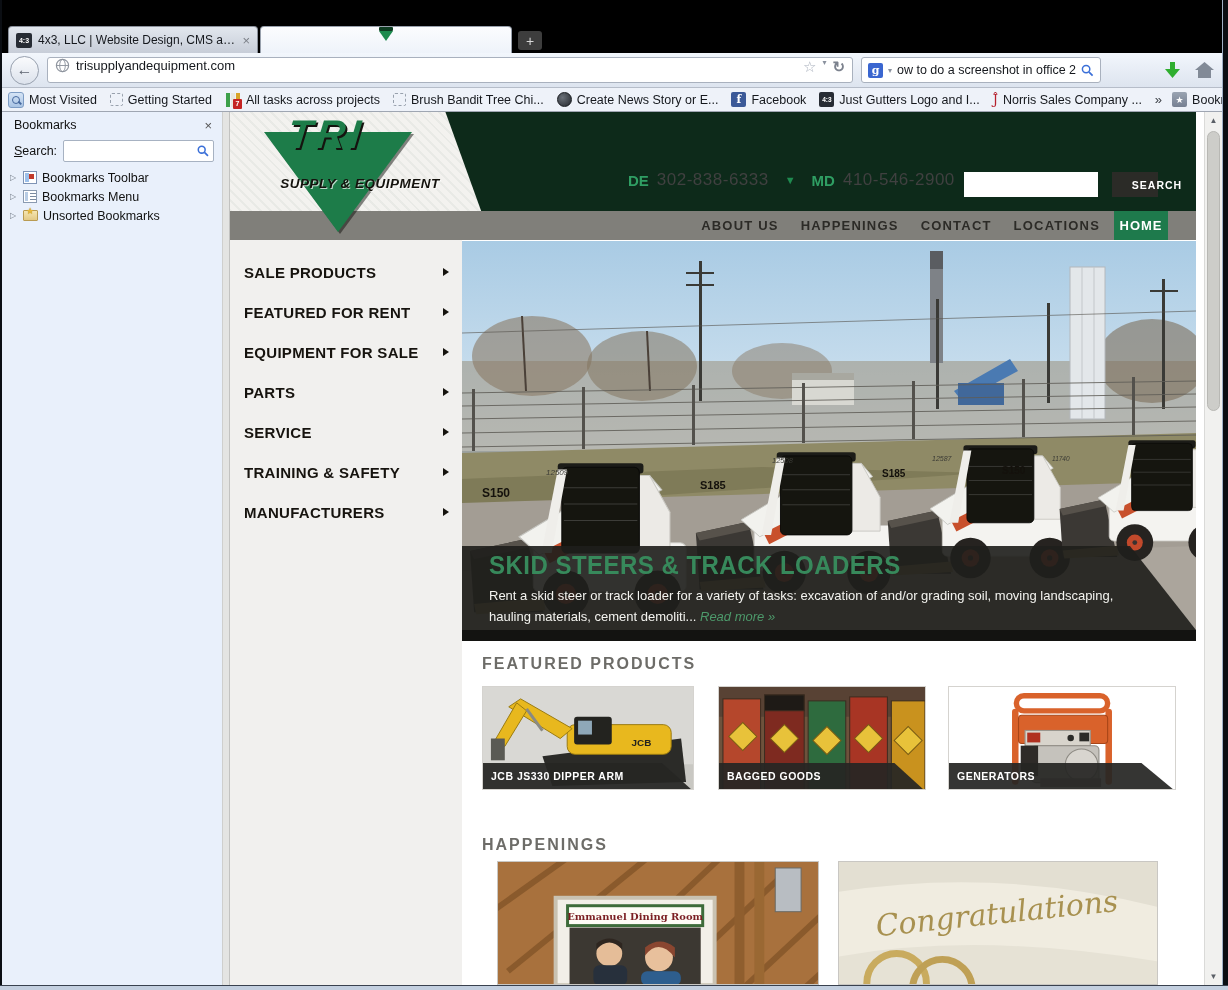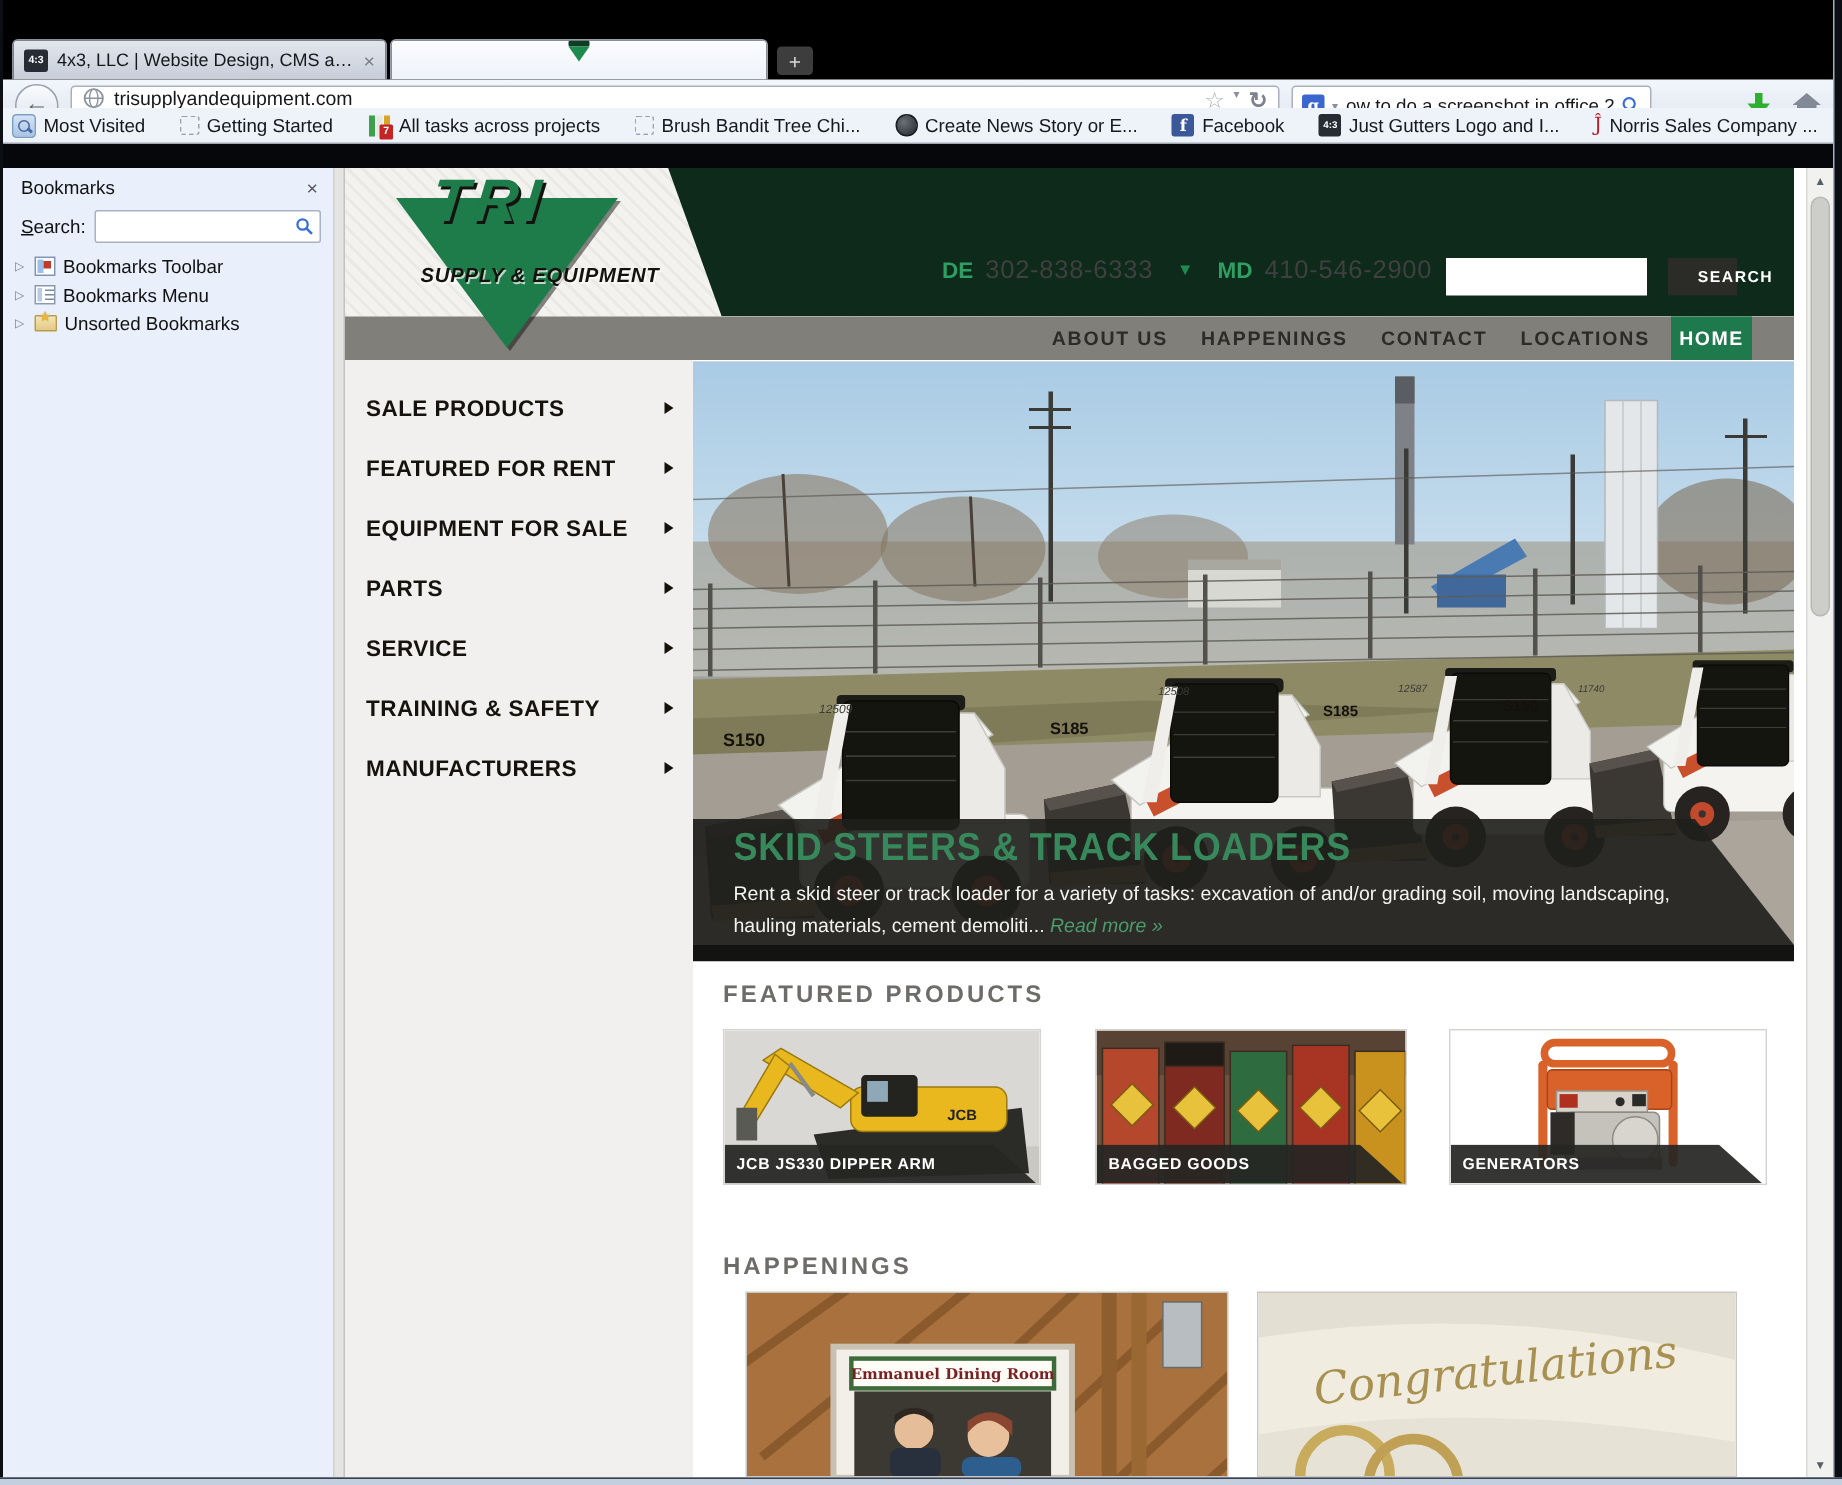--- a/index.html
+++ b/index.html
@@ -44,22 +44,22 @@
   .ico-star { color:#aab1bd; font-size:15px; }
   .ico-caret { color:#8a919e; font-size:8px; }
   .ico-reload { color:#7c828e; font-size:15px; font-weight:bold; }
   #searchbox { width:240px; height:26px; background:#fff; border:1px solid #a9b1be; border-radius:3px;
     display:flex; align-items:center; padding:0 6px; gap:5px; }
   #searchbox input { flex:1; border:none; outline:none; font-size:12.5px; color:#15181d; font-family:inherit; background:transparent; width:10px;}
   .google-ico { width:15px; height:15px; border-radius:2px; background:#3a66d0; color:#fff; font-size:11px; font-weight:bold;
     font-family:"DejaVu Serif", serif; display:flex; align-items:center; justify-content:center; flex:0 0 auto;}
   #toolbar-right { margin-left:auto; display:flex; align-items:center; gap:14px; padding-right:4px; }
 
-  #bookmarks-bar { left:0; top:72px; width:1228px; height:24px; background:#eef2f9; border-bottom:1px solid #9fa6b2;
-    display:flex; align-items:center; padding:0 8px; gap:23px; font-size:12.5px; color:#15181d; z-index:40; }
+  #bookmarks-bar { left:0; top:88px; width:1228px; height:24px; background:#eef2f9; border-bottom:1px solid #9fa6b2;
+    display:flex; align-items:center; padding:0 8px; gap:13px; font-size:12.5px; color:#15181d; z-index:40; }
   .bm { display:flex; align-items:center; gap:5px; white-space:nowrap; }
   .bm-ico-mv { width:16px; height:16px; border-radius:3px; background:linear-gradient(#d5e4f6,#a9c4e4); border:1px solid #7d9cc4; position:relative; }
   .bm-ico-mv::after{ content:""; position:absolute; left:3px; top:3px; width:6px; height:6px; border:1.5px solid #45689e; border-radius:50%;}
   .bm-ico-mv::before{ content:""; position:absolute; left:9px; top:9px; width:4px; height:1.5px; background:#45689e; transform:rotate(45deg);}
   .bm-ico-ph { width:13px; height:13px; border:1px dashed #98a1ad; border-radius:2px; }
   .bm-ico-tasks { width:16px; height:16px; position:relative; display:flex; gap:1px; padding:1px;}
   .bm-ico-tasks i { width:4px; height:14px; display:block; }
   .bm-ico-tasks .t1{background:#3da04a;} .bm-ico-tasks .t2{background:#e8e8e2;} .bm-ico-tasks .t3{background:#d8a42a;}
   .bm-badge { position:absolute; right:-1px; bottom:-1px; width:9px; height:10px; background:#c42424; color:#fff;
     font-size:7px; font-weight:bold; display:flex; align-items:center; justify-content:center; border-radius:1px;}
@@ -146,21 +146,21 @@
   #hero-desc { margin-top:5px; width:650px; font-size:13px; line-height:21px; color:#f3f3ef; }
   #read-more { color:#4d9a6b; font-style:italic; }
   #hero-bar { position:absolute; left:232px; top:518px; width:734px; height:11px; background:#131311; }
 
   #main-white { position:absolute; left:232px; top:529px; width:734px; height:344px; background:#fff; }
   .section-heading { position:absolute; font-size:16px; font-weight:800; color:#6d6c68; letter-spacing:2px; }
   #featured-heading { left:20px; top:14px; }
   #happenings-heading { left:20px; top:195px; }
 
   .pcard { position:absolute; top:45px; height:104px; border:1px solid #d5d3cf; overflow:hidden; background:#fff; }
-  #pcard-0 { left:20px; width:212px; } #pcard-1 { left:268px; width:208px; } #pcard-2 { left:504px; width:212px; }
+  #pcard-0 { left:20px; width:212px; } #pcard-1 { left:256px; width:208px; } #pcard-2 { left:486px; width:228px; }
   .pcard svg { position:absolute; inset:0; }
   .pband { position:absolute; left:0; bottom:0; height:26px; width:99%; background:rgba(38,38,35,.93);
     clip-path:polygon(0 0, 86% 0, 100% 100%, 0 100%);
     color:#fff; font-size:10.5px; font-weight:bold; letter-spacing:.5px; display:flex; align-items:center; padding-left:8px; }
 
   .hcard { position:absolute; top:220px; height:124px; border:1px solid #c9c7c3; overflow:hidden; }
   #hcard-0 { left:35px; width:322px; } #hcard-1 { left:376px; width:320px; }
   .hcard svg { position:absolute; inset:0; }
 
   

